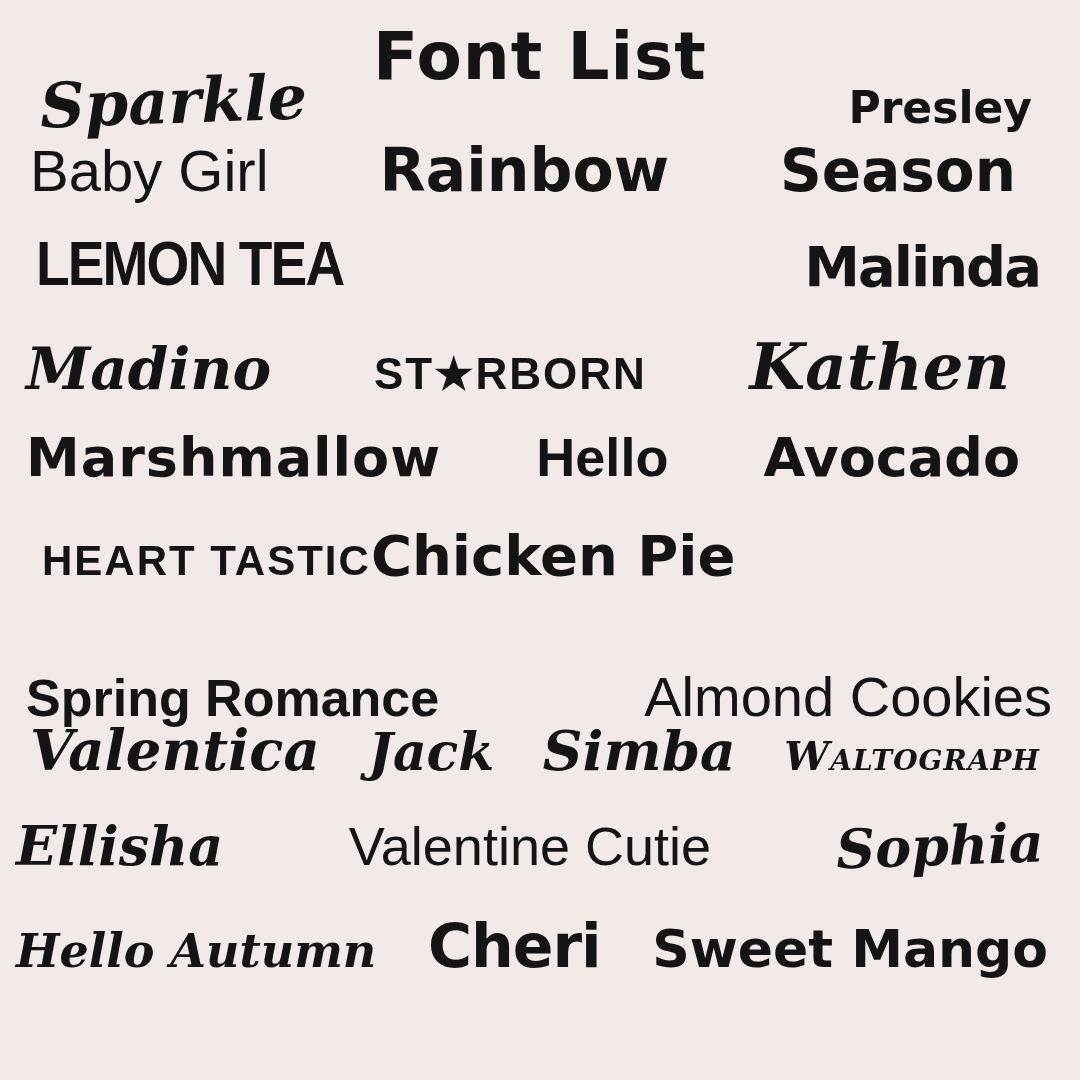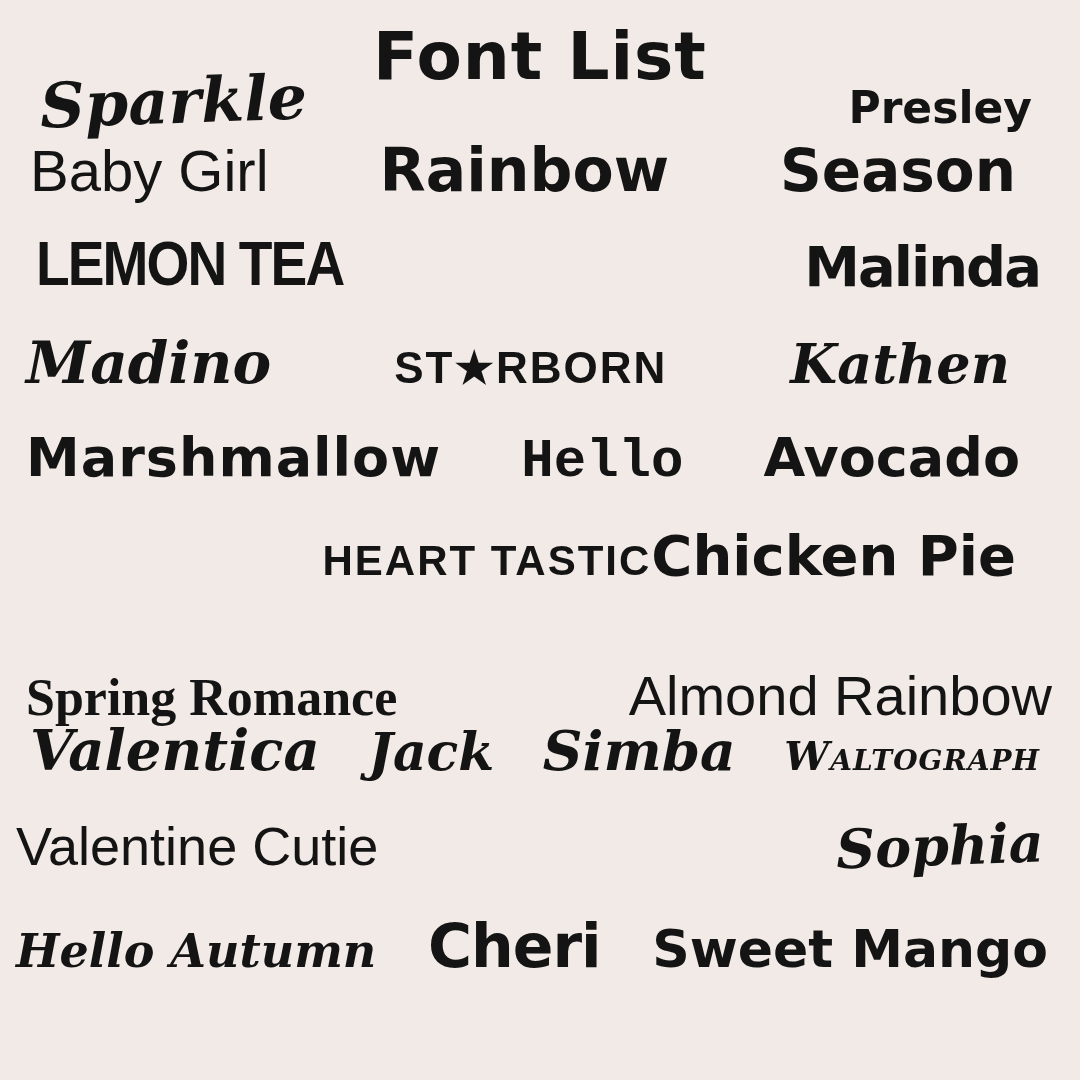--- a/index.html
+++ b/index.html
@@ -27,44 +27,44 @@
     height: 97px; box-sizing: border-box;
   }
   .fname { white-space: nowrap; display: inline-block; }
 
   
   .row1 { justify-content: space-between; padding: 0 48px 0 40px; margin-top: -62px; }
   .row2 { justify-content: space-between; padding: 0 64px 0 30px; }
   .row3 { justify-content: space-between; padding: 0 40px 0 36px; }
   .row4 { justify-content: space-between; padding: 0 70px 0 26px; }
   .row5 { justify-content: space-between; padding: 0 60px 0 26px; }
-  .row6 { justify-content: flex-end; padding: 0 64px 0 42px; margin-left: 18px; }
+  .row6 { justify-content: flex-start; padding: 0 64px 0 42px; }
   .row7 { justify-content: space-between; padding: 0 28px 0 26px; }
   .row8 { justify-content: space-between; padding: 0 40px 0 30px; }
   .row9 { justify-content: space-between; padding: 0 36px 0 16px; }
   .row10{ justify-content: space-between; padding: 0 32px 0 16px; }
 
   
   .sparkle   { font-family: "DejaVu Serif", serif; font-style: italic; font-weight: 700; font-size: 62px; transform: rotate(-2deg); }
   .presley   { font-family: "DejaVu Sans", sans-serif; font-weight: 700; font-size: 44px; margin-top: 44px; }
   .babygirl  { font-family: "Liberation Sans", sans-serif; font-weight: 400; font-size: 58px; }
   .rainbow   { font-family: "DejaVu Sans", sans-serif; font-weight: 800; font-size: 60px; }
   .season    { font-family: "DejaVu Sans", sans-serif; font-weight: 800; font-size: 58px; }
   .lemontea  { font-family: "Liberation Sans", sans-serif; font-weight: 700; font-size: 58px; letter-spacing: -2px; transform: scale(0.95, 1.08); transform-origin: left bottom; }
   .malinda   { font-family: "DejaVu Sans", sans-serif; font-weight: 800; font-size: 56px; letter-spacing: -2px; }
   .sopberry  { font-family: "DejaVu Sans", sans-serif; font-weight: 800; font-size: 50px; }
   .madino    { font-family: "DejaVu Serif", serif; font-style: italic; font-weight: 800; font-size: 58px; }
   .starborn  { font-family: "Liberation Sans", sans-serif; font-weight: 800; font-size: 44px; letter-spacing: 2px; }
-  .kathen    { font-family: "DejaVu Serif", serif; font-style: italic; font-weight: 800; font-size: 54px; text-align: right; }
+  .kathen    { font-family: "DejaVu Serif", serif; font-style: italic; font-weight: 800; font-size: 64px; text-align: right; }
   .marshmallow{ font-family: "DejaVu Sans", sans-serif; font-weight: 800; font-size: 54px; letter-spacing: 1px; }
-  .hello     { font-family: Liberation Mono, monospace; font-weight: 600; font-size: 54px; }
+  .hello     { font-family: Liberation Sans, sans-serif; font-weight: 600; font-size: 54px; }
   .avocado   { font-family: "DejaVu Sans", sans-serif; font-weight: 600; font-size: 54px; }
   .hearttastic{ font-family: "Liberation Sans", sans-serif; font-weight: 700; font-size: 42px; letter-spacing: 2px; }
   .chickenpie{ font-family: "DejaVu Sans", sans-serif; font-weight: 800; font-size: 56px; }
-  .springromance{ font-family: Liberation Serif, serif; font-weight: 800; font-size: 52px; margin-top: 48px; }
+  .springromance{ font-family: Liberation Sans, sans-serif; font-weight: 800; font-size: 52px; margin-top: 48px; }
   .almondcookies{ font-family: "Liberation Sans", sans-serif; font-weight: 400; font-size: 56px; }
   .valentica { font-family: "DejaVu Serif", serif; font-style: italic; font-weight: 800; font-size: 56px; }
   .jack      { font-family: "DejaVu Serif", serif; font-style: italic; font-weight: 800; font-size: 52px; }
   .simba     { font-family: "DejaVu Serif", serif; font-style: italic; font-weight: 800; font-size: 55px; }
   .waltograph{ font-family: "DejaVu Serif", serif; font-style: italic; font-weight: 700; font-size: 40px; font-variant: small-caps; letter-spacing: 1px; }
   .ellisha   { font-family: "DejaVu Serif", serif; font-style: italic; font-weight: 800; font-size: 54px; }
   .valentinecutie{ font-family: "Liberation Sans", sans-serif; font-weight: 400; font-size: 54px; }
   .sophia    { font-family: "DejaVu Serif", serif; font-style: italic; font-weight: 800; font-size: 54px; transform: rotate(-2deg); }
   .helloautumn{ font-family: "DejaVu Serif", serif; font-style: italic; font-weight: 600; font-size: 46px; }
   .cheri     { font-family: "DejaVu Sans", sans-serif; font-weight: 800; font-size: 60px; letter-spacing: -1px; }
@@ -105,31 +105,32 @@
     <span class="fname avocado">Avocado</span>
   </div>
 
   <div class="row row6">
     <span class="fname hearttastic">HEART TASTIC</span>
     <span class="fname chickenpie">Chicken Pie</span>
   </div>
 
   <div class="row row7">
     <span class="fname springromance">Spring Romance</span>
-    <span class="fname almondcookies">Almond Rainbow</span>
+    <span class="fname almondcookies">Almond Cookies</span>
   </div>
 
   <div class="row row8">
     <span class="fname valentica">Valentica</span>
     <span class="fname jack">Jack</span>
     <span class="fname simba">Simba</span>
     <span class="fname waltograph">Waltograph</span>
   </div>
 
   <div class="row row9">
+    <span class="fname ellisha">Ellisha</span>
     <span class="fname valentinecutie">Valentine Cutie</span>
     <span class="fname sophia">Sophia</span>
   </div>
 
   <div class="row row10">
     <span class="fname helloautumn">Hello Autumn</span>
     <span class="fname cheri">Cheri</span>
     <span class="fname sweetmango">Sweet Mango</span>
   </div>
 

